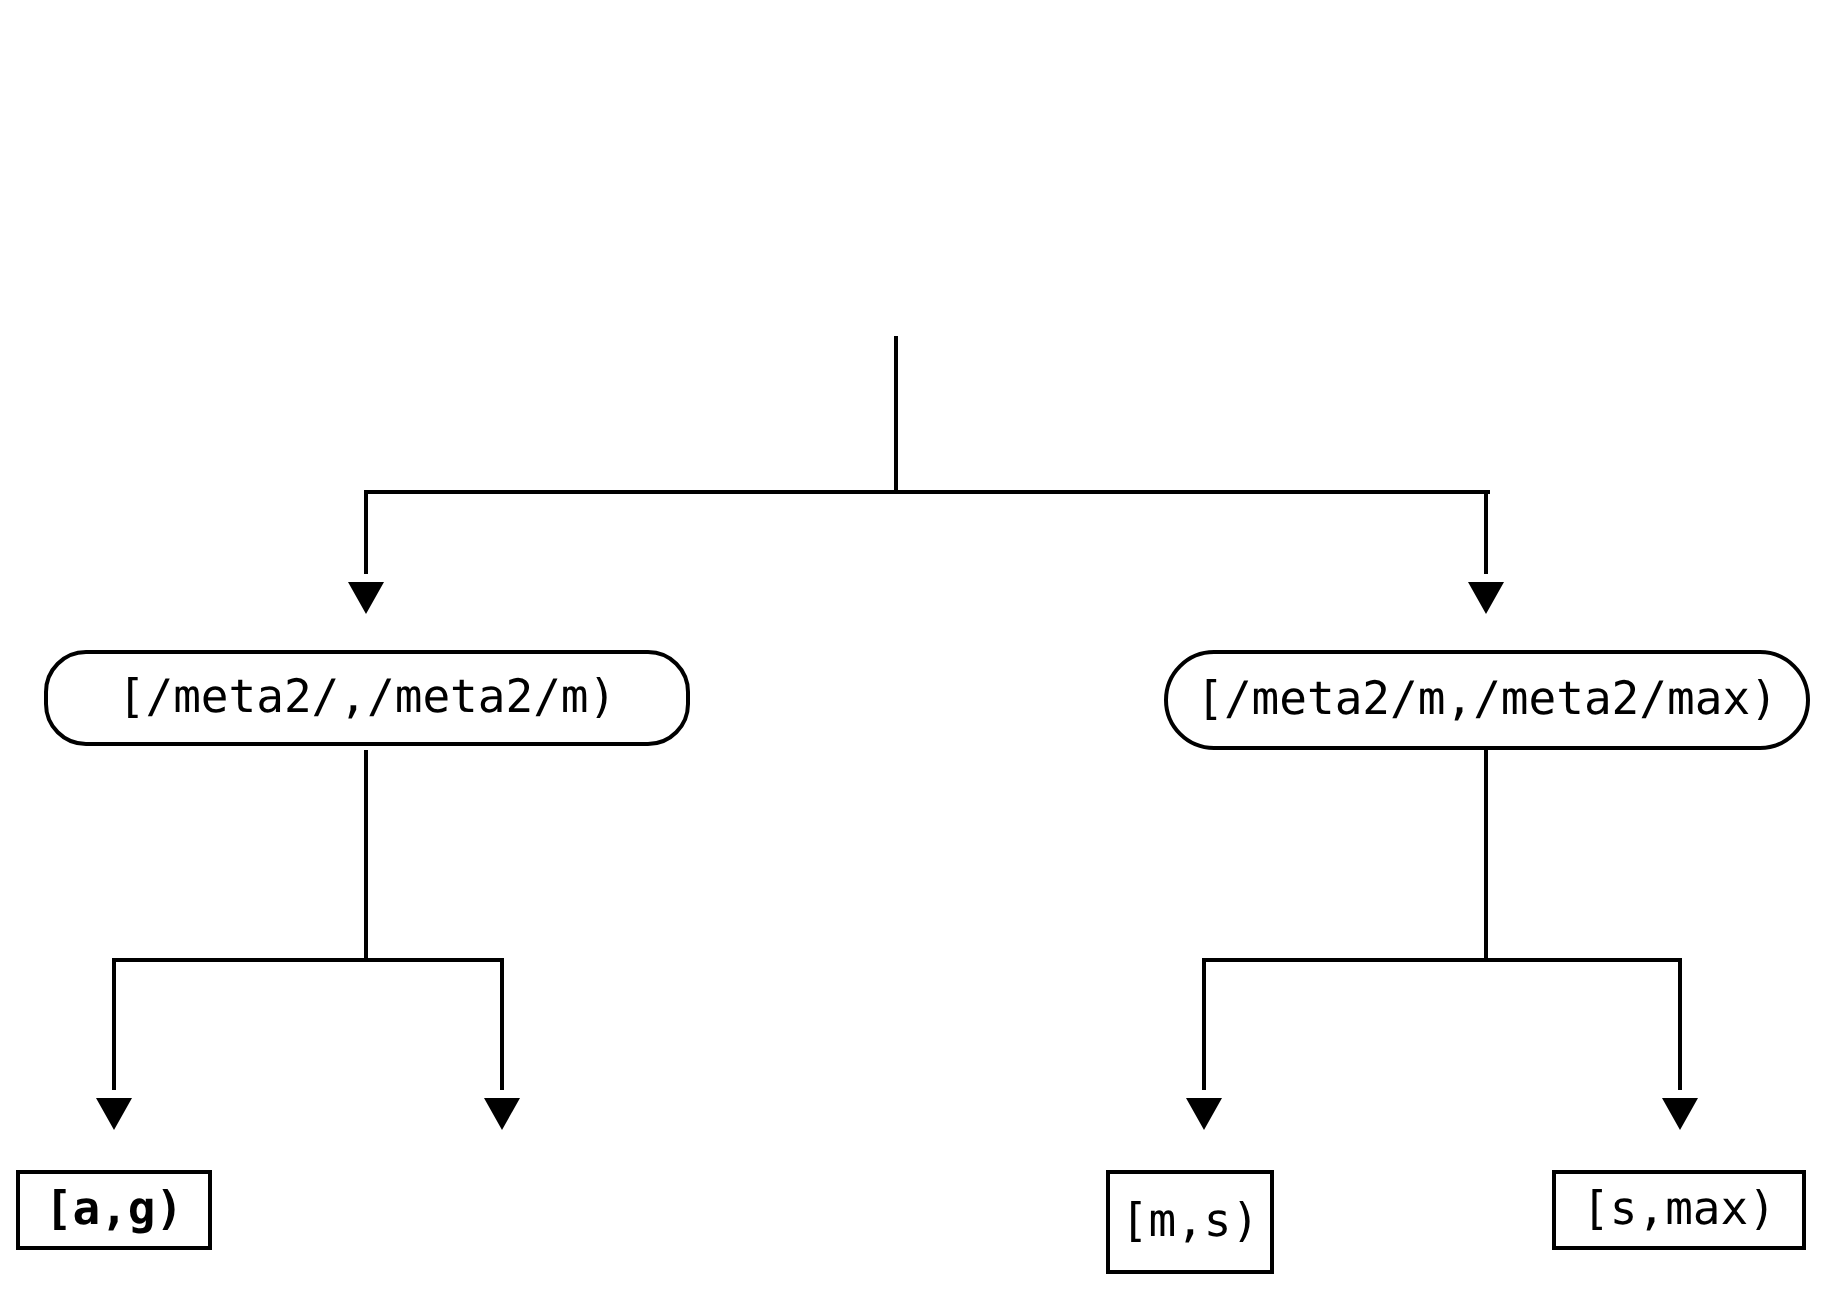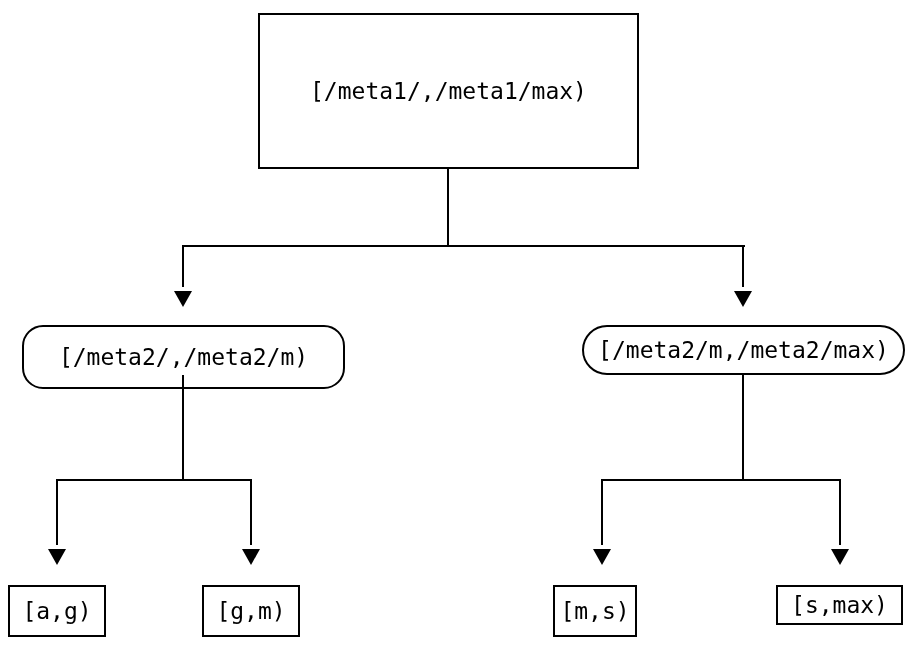--- a/index.html
+++ b/index.html
@@ -22,23 +22,23 @@
     border: 2px solid #000000;
     background: #ffffff;
     display: flex;
     align-items: center;
     justify-content: center;
     font-size: 23px;
     line-height: 1;
     white-space: nowrap;
   }
   .node-root   { left: 258px; top: 13px;  width: 381px; height: 156px; }
-  .node-l2a    { left: 22px;  top: 325px; width: 323px; height: 64px; border-radius: 21px; }
+  .node-l2a    { left: 22px;  top: 325px; width: 323px; height: 48px; border-radius: 21px; }
   .node-l2b    { left: 582px; top: 325px; width: 323px; height: 50px; border-radius: 25px; }
-  .node-leaf1  { left: 8px;   top: 585px; width: 98px;  height: 52px; }
+  .node-leaf1  { left: 8px;   top: 585px; width: 98px;  height: 40px; font-weight: bold; }
   .node-leaf2  { left: 202px; top: 585px; width: 98px;  height: 52px; }
   .node-leaf3  { left: 553px; top: 585px; width: 84px; height: 52px; }
   .node-leaf4  { left: 776px; top: 585px; width: 127px; height: 40px; }
 
   .vline, .hline {
     position: absolute;
     background: #000000;
   }
   .vline { width: 2px; }
   .hline { height: 2px; }
@@ -74,39 +74,33 @@
   .a2-1 { left: 48px;  top: 549px; }
   .a2-2 { left: 242px; top: 549px; }
   .a2-3 { left: 593px; top: 549px; }
   .a2-4 { left: 831px; top: 549px; }
 </style>
 </head>
 <body>
 
 <div class="canvas">
 
-  <div class="node node-root">
-    <span>[/meta1/,/meta1/max)</span>
-  </div>
 
   <div class="node node-l2a">
     <span>[/meta2/,/meta2/m)</span>
   </div>
 
   <div class="node node-l2b">
     <span>[/meta2/m,/meta2/max)</span>
   </div>
 
   <div class="node node-leaf1">
     <span>[a,g)</span>
   </div>
 
-  <div class="node node-leaf2">
-    <span>[g,m)</span>
-  </div>
 
   <div class="node node-leaf3">
     <span>[m,s)</span>
   </div>
 
   <div class="node node-leaf4">
     <span>[s,max)</span>
   </div>
 
   <div class="vline e1-stem"></div>

